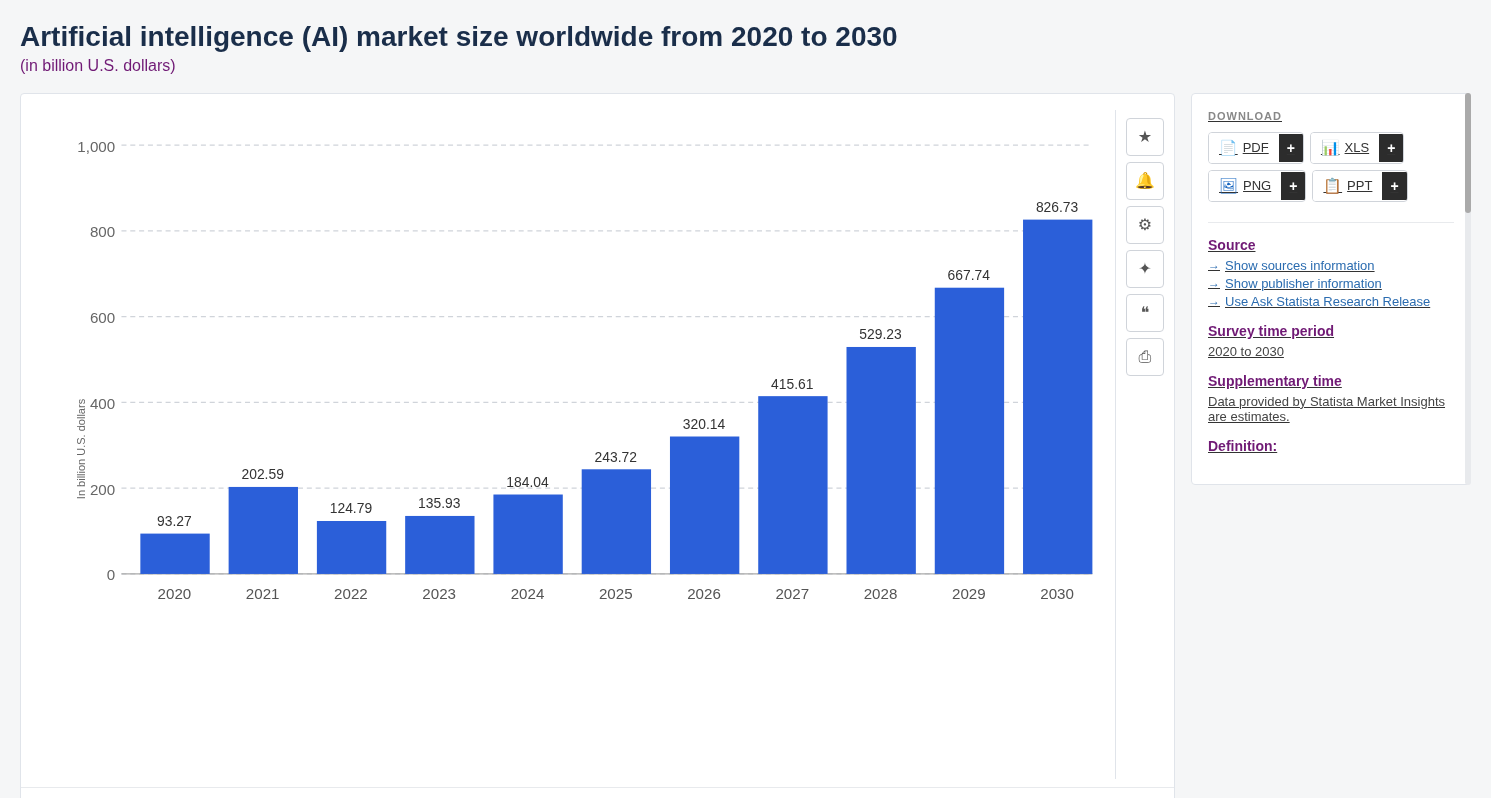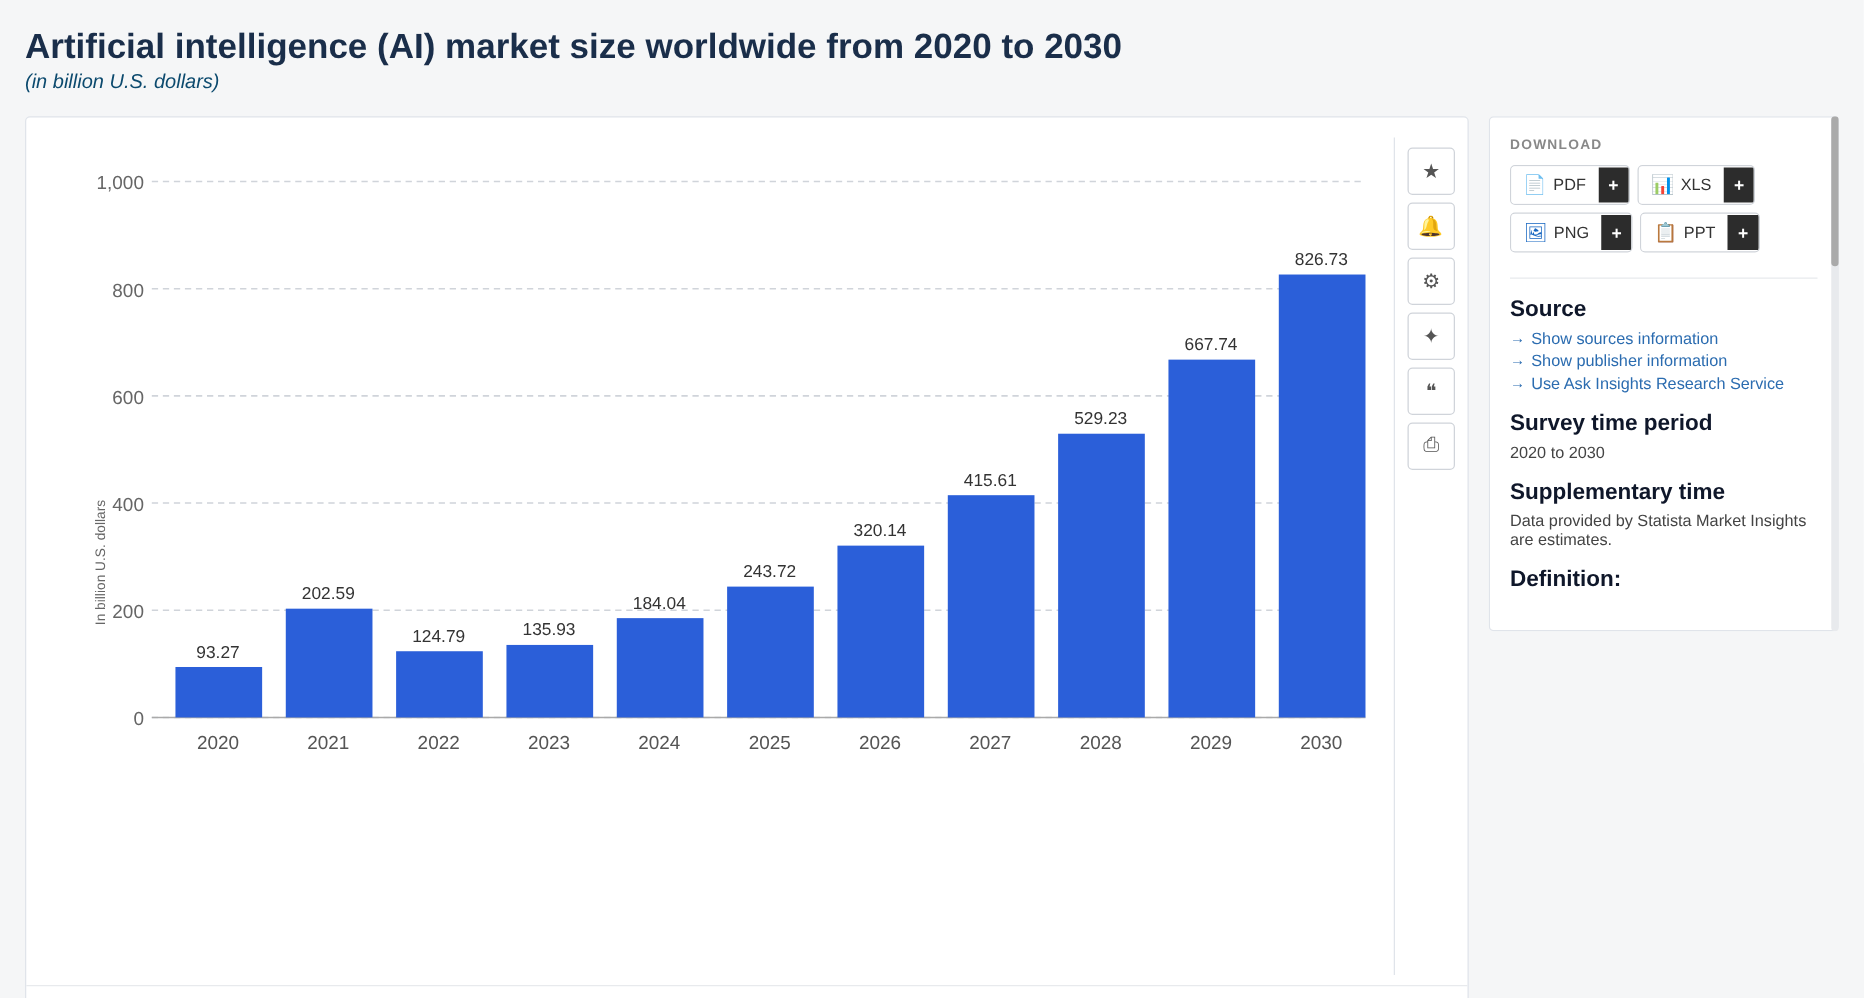--- a/index.html
+++ b/index.html
@@ -11,22 +11,21 @@
     }
     .page-title {
       font-size: 28px;
       font-weight: 700;
       color: #1a2e4a;
       margin-bottom: 3px;
       line-height: 1.2;
     }
     .page-subtitle {
       font-size: 16px;
-      color: #0c4a6e;
-      font-style: italic;
+      color: #701a75;
       margin-bottom: 18px;
     }
     .main-layout {
       display: flex;
       gap: 16px;
       align-items: flex-start;
     }
     .chart-container {
       background: #fff;
       border: 1px solid #e0e4ea;
@@ -90,20 +89,21 @@
     }
 
     
     .sidebar {
       width: 280px;
       background: #fff;
       border: 1px solid #e0e4ea;
       border-radius: 4px;
       padding: 16px;
       flex-shrink: 0;
+      text-decoration: underline;
     }
     .download-section {
       margin-bottom: 20px;
     }
     .download-title {
       font-size: 11px;
       font-weight: 700;
       color: #888;
       letter-spacing: 1px;
       text-transform: uppercase;
@@ -145,23 +145,23 @@
     .dl-icon-png { color: #1565c0; font-size: 15px; }
     .dl-icon-ppt { color: #e65100; font-size: 15px; }
 
     .divider {
       border: none;
       border-top: 1px solid #e8eaed;
       margin: 14px 0;
     }
     .info-section { margin-bottom: 14px; }
     .info-label {
-      font-size: 18px;
+      font-size: 14px;
       font-weight: 700;
-      color: #0f172a;
+      color: #701a75;
       margin-bottom: 5px;
     }
     .info-link {
       display: flex;
       align-items: center;
       gap: 5px;
       color: #2b6cb0;
       font-size: 13px;
       cursor: pointer;
       margin-bottom: 3px;
@@ -343,21 +343,21 @@
         <a class="info-link">
           <span class="arrow-icon">→</span>
           <span>Show sources information</span>
         </a>
         <a class="info-link">
           <span class="arrow-icon">→</span>
           <span>Show publisher information</span>
         </a>
         <a class="info-link">
           <span class="arrow-icon">→</span>
-          <span>Use Ask Insights Research Service</span>
+          <span>Use Ask Statista Research Release</span>
         </a>
       </div>
 
 
 
       <div class="info-section">
         <div class="info-label">Survey time period</div>
         <div class="info-value">2020 to 2030</div>
       </div>
 

